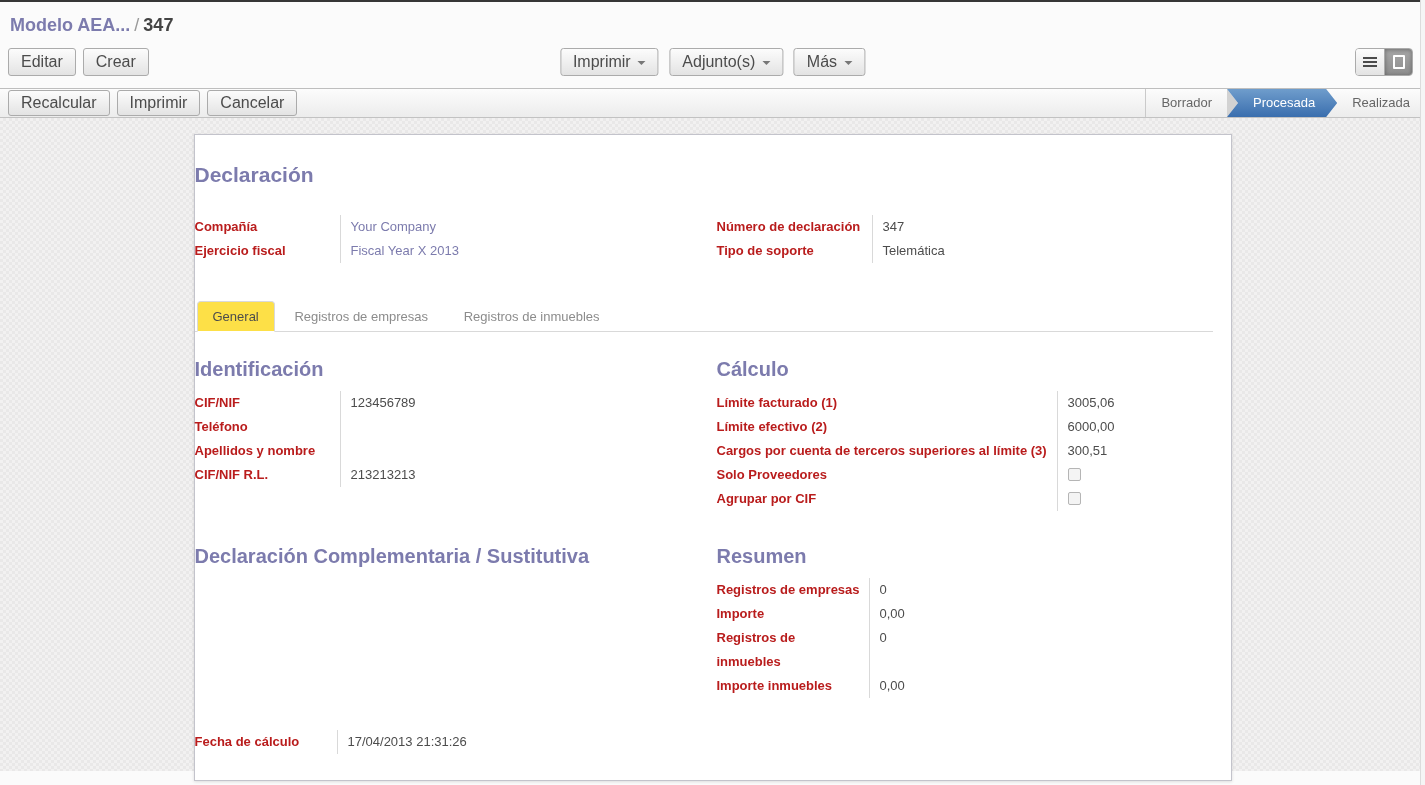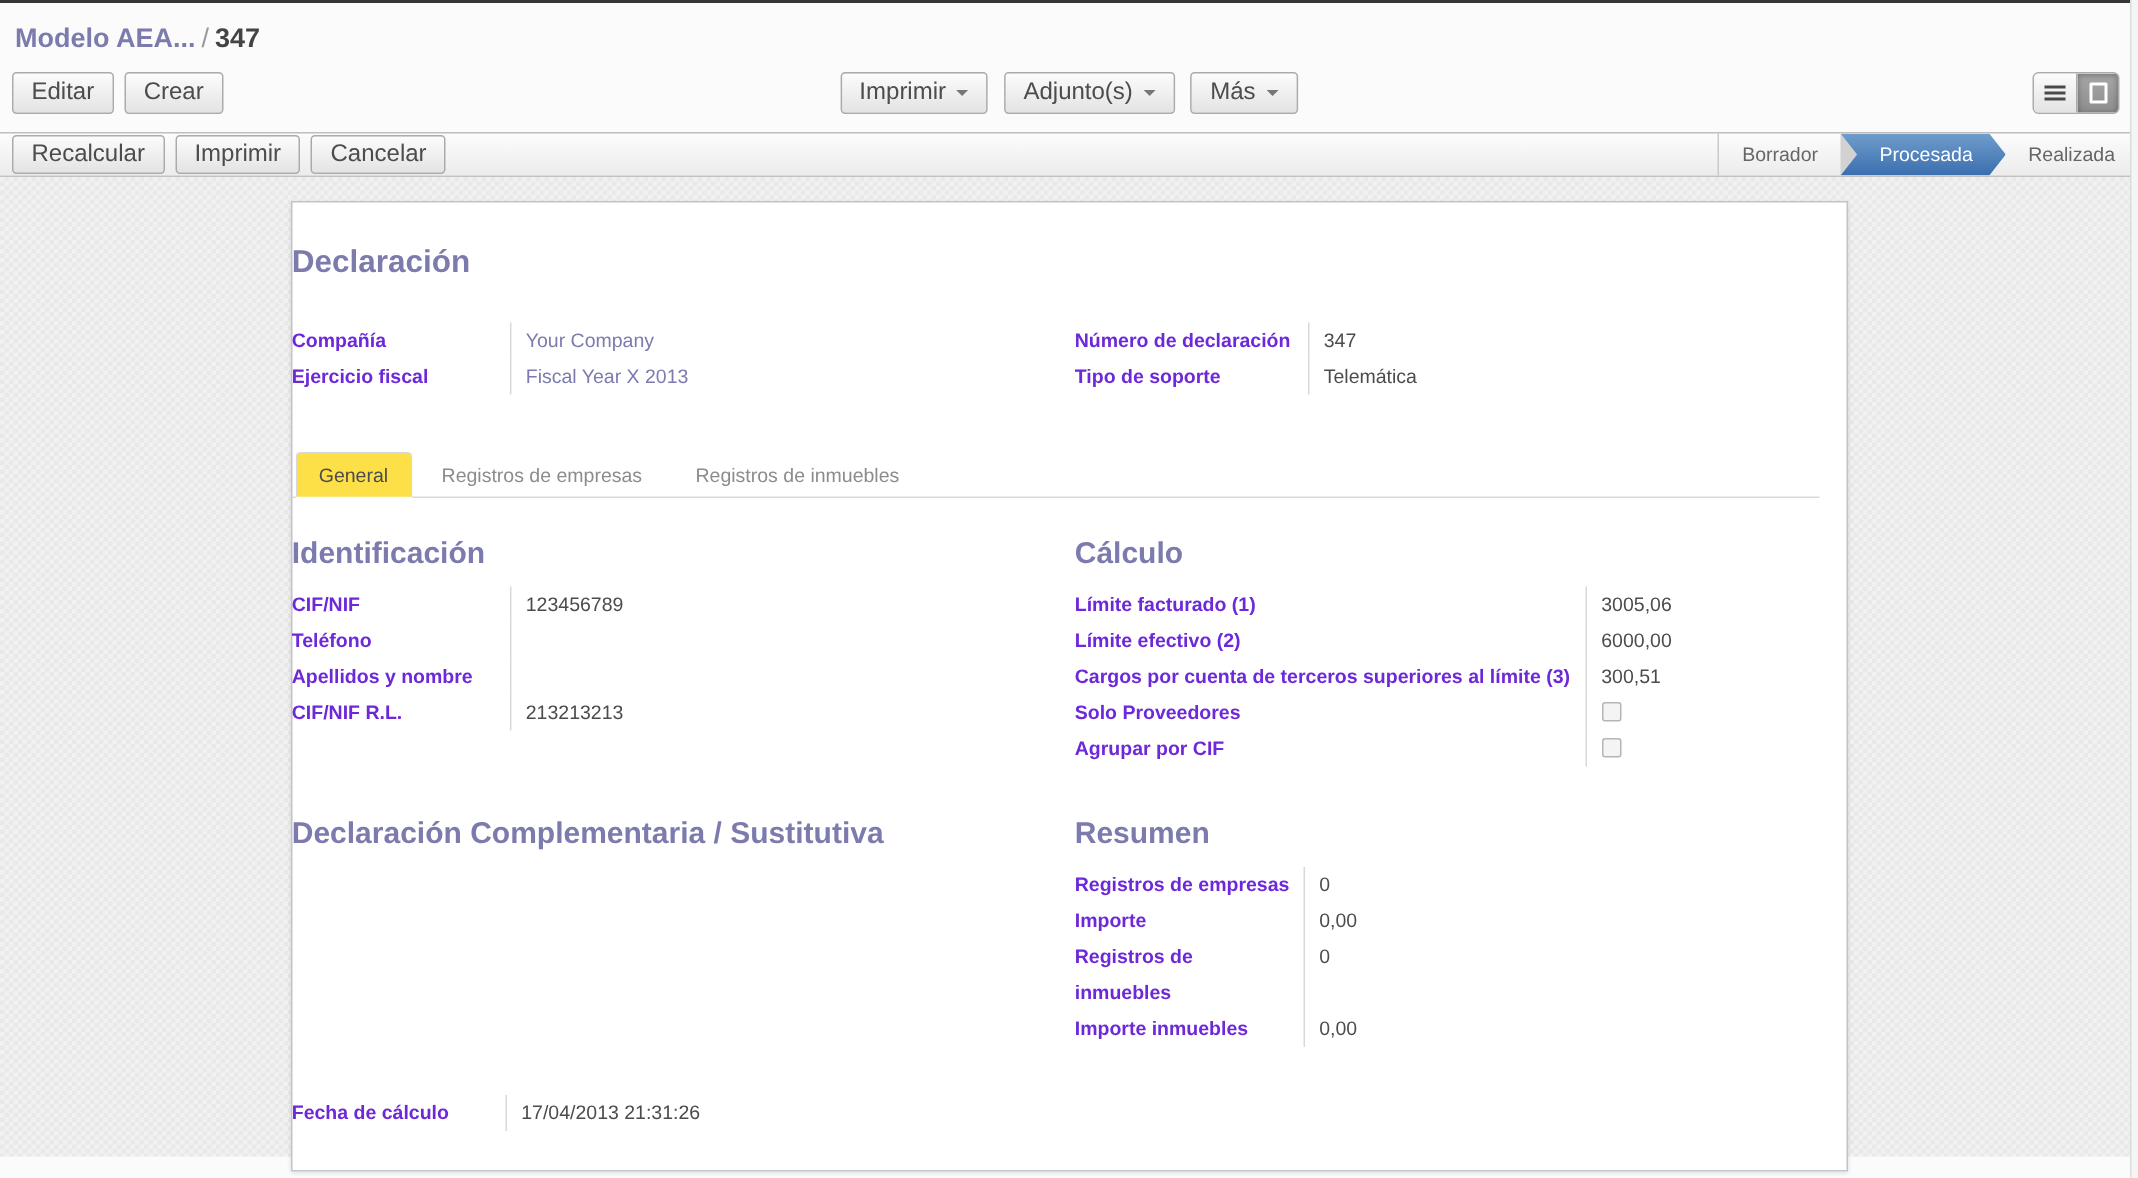--- a/index.html
+++ b/index.html
@@ -74,21 +74,21 @@
     border:1px solid #c3c3cb; box-shadow:0 1px 3px rgba(0,0,0,.12);
     padding:28px 18px 26px 0;
   }
   h1.sheet-title { font-size:21px; color:#7c7bad; font-weight:bold; }
   h2.section-title { font-size:20px; color:#7c7bad; font-weight:bold; margin-bottom:10px; }
 
   .two-col { display:grid; grid-template-columns:1fr 1fr; column-gap:26px; }
   .header-group { margin-top:28px; }
 
   .frow { display:flex; line-height:24px; min-height:24px; }
-  .flabel { flex:0 0 145px; font-weight:bold; color:#6d28d9; padding-right:6px; }
+  .flabel { flex:0 0 145px; font-weight:bold; color:#b91c1c; padding-right:6px; }
   .fval { flex:1; border-left:1px solid #d9d9d9; padding-left:10px; color:#4c4c4c; min-height:24px; }
   .fval.link { color:#7c7bad; cursor:pointer; }
   .flabel.w155 { flex-basis:155px; }
   .flabel.w340 { flex-basis:340px; }
   .flabel.w152 { flex-basis:152px; }
   .flabel.w142 { flex-basis:142px; }
 
   .checkbox { width:13px; height:13px; border:1px solid #b5b5b5; border-radius:2px;
     background:#f4f4f4; margin-top:5px; cursor:pointer; }
 

